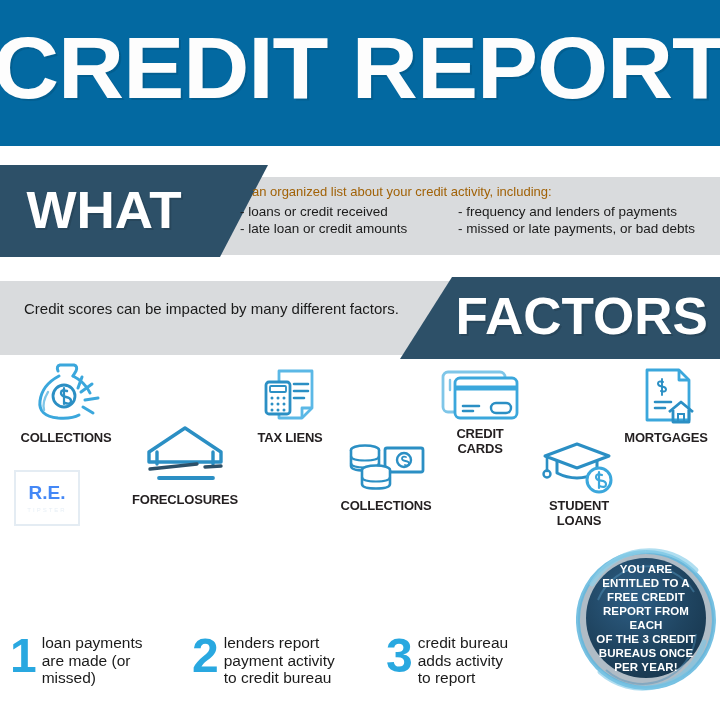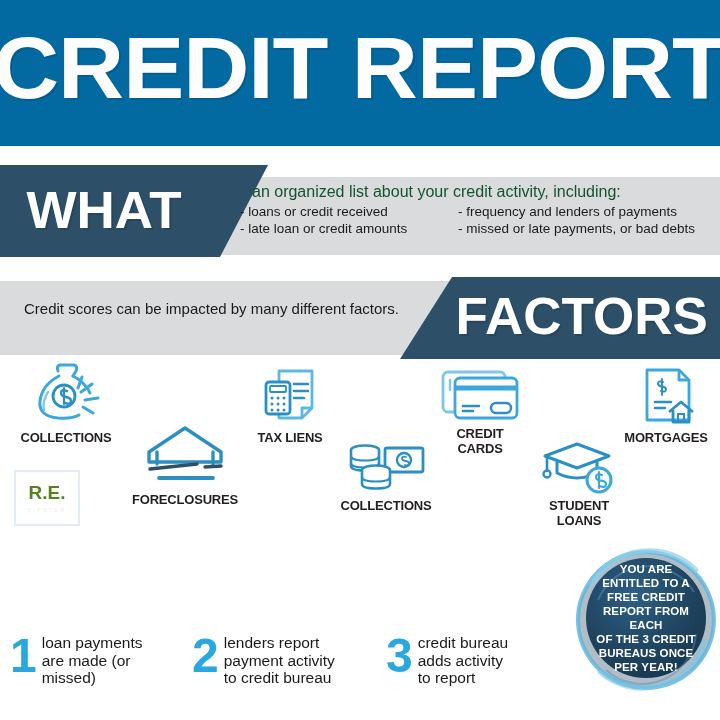--- a/index.html
+++ b/index.html
@@ -44,21 +44,21 @@
     clip-path:polygon(0 0,268px 0,220px 100%,0 100%);
   }
   .what-word{
     position:absolute;left:28px;top:14px;
     color:#ffffff;font-size:52px;line-height:62px;font-weight:bold;
     letter-spacing:0px;transform:scaleX(1.02);
     text-shadow:2px 2px 0 rgba(0,0,0,.12);
   }
   .what-head{
     position:absolute;left:252px;top:18px;width:462px;
-    color:#14532d;font-size:16px;line-height:18px;font-weight:normal;
+    color:#a16207;font-size:13px;line-height:18px;font-weight:normal;
     white-space:nowrap;
   }
   .what-cols{position:absolute;left:240px;top:39px;width:476px;display:flex;}
   .what-col{font-size:13.5px;line-height:16.5px;color:#1b1b1b;}
   .what-col.col-a{width:218px;}
   .what-col.col-b{width:258px;}
   .what-col div{white-space:nowrap;}
 
   
   .factors-section{position:absolute;left:0;top:277px;width:720px;height:82px;}
@@ -90,21 +90,21 @@
     letter-spacing:-.2px;white-space:pre-line;
   }
   .icon-art{display:block;margin:0 auto 3px auto;}
 
   
   .watermark{
     position:absolute;left:14px;top:470px;width:62px;height:52px;
     border:2px solid #e3ecf3;opacity:.95;
     display:flex;flex-direction:column;align-items:center;justify-content:center;
   }
-  .wm-main{color:#4d7c0f;font-size:19px;font-weight:bold;line-height:19px;}
+  .wm-main{color:#3b82f6;font-size:19px;font-weight:bold;line-height:19px;}
   .wm-sub{color:#e6eef5;font-size:6px;letter-spacing:2px;margin-top:5px;}
 
   
   .how-section{position:absolute;left:0;top:540px;width:720px;height:82px;}
   .how-gray{
     position:absolute;left:330px;top:4px;width:390px;height:62px;
     background:#c9ccd0;
     clip-path:polygon(58px 0,100% 0,100% 100%,0 100%);
   }
   .how-banner{

